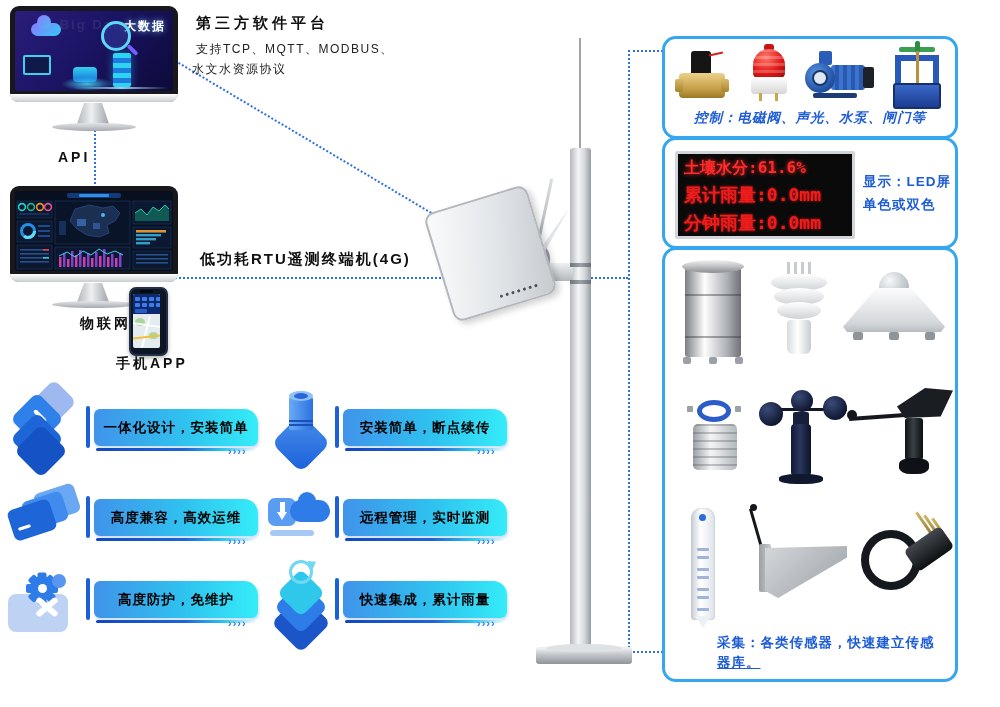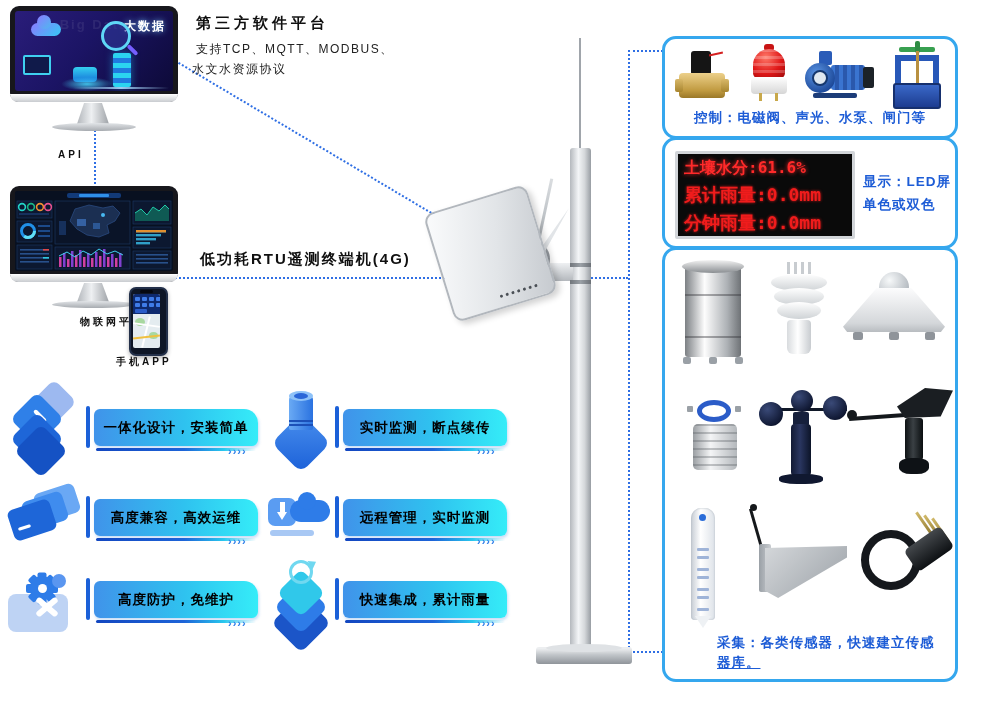--- a/index.html
+++ b/index.html
@@ -56,21 +56,21 @@
   .ph-scr{position:absolute;left:2px;top:5px;width:27px;height:54px;border-radius:2px;overflow:hidden;background:#e4ecf0;}
   .ph-head{position:absolute;left:0;top:0;width:100%;height:20px;background:#0e2a6e;}
   .tile{position:absolute;width:5px;height:4px;background:#3f7ce8;border-radius:1px;}
   .ph-map-g{position:absolute;background:#a8d8a0;border-radius:50%;}
   .ph-road{position:absolute;background:#ffffff;}
   .ph-road.y{background:#f0c040;}
 
   
   .t-title{position:absolute;font-size:15px;font-weight:bold;color:#101010;letter-spacing:4px;z-index:2;}
   .t-sub{position:absolute;font-size:12px;color:#222;letter-spacing:1.5px;z-index:2;}
-  .t-label{position:absolute;font-size:10px;font-weight:bold;color:#101010;letter-spacing:3px;z-index:3;}
+  .t-label{position:absolute;font-size:14px;font-weight:bold;color:#101010;letter-spacing:3px;z-index:3;}
 
   
   .antenna{position:absolute;left:579px;top:38px;width:2px;height:112px;background:#a0a5ab;z-index:2;}
   .pole{position:absolute;left:570px;top:148px;width:21px;height:506px;z-index:2;border-radius:3px 3px 0 0;
      background:linear-gradient(90deg,#b4b8bd,#f3f5f7 40%,#d4d7da 70%,#989da3);}
   .pole-ring{position:absolute;left:570px;width:21px;height:4px;background:linear-gradient(90deg,#70757b,#9aa0a6,#6b7076);z-index:3;}
   .arm{position:absolute;left:505px;top:263px;width:68px;height:18px;z-index:2;
      background:linear-gradient(#eef0f2,#b4b8bd);border-radius:2px;}
   .flange{position:absolute;left:502px;top:256px;width:6px;height:32px;background:#c4c8cc;border:1px solid #9aa0a6;z-index:2;border-radius:2px;}
   .hinge{position:absolute;left:512px;top:240px;width:38px;height:38px;border-radius:50%;z-index:3;
@@ -385,21 +385,21 @@
   <div class="feat" style="left:262px;top:386px;">
     <div class="icon" style="left:8px;top:2px;width:66px;height:82px;">
       <div class="diamond" style="left:10px;top:34px;width:42px;height:42px;background:linear-gradient(135deg,#4a90ee,#1b60d8);border-radius:9px;"></div>
       <div class="abs" style="left:19px;top:8px;width:24px;height:34px;border-radius:4px 4px 2px 2px;background:linear-gradient(90deg,#6aaaf4,#2a72e0);"></div>
       <div class="abs" style="left:19px;top:3px;width:24px;height:10px;border-radius:50%;background:#8ec2f8;"></div>
       <div class="abs" style="left:24px;top:5px;width:14px;height:6px;border-radius:50%;background:#2a66d8;"></div>
       <div class="abs" style="left:19px;top:32px;width:24px;height:2px;background:#1b50b8;"></div>
       <div class="abs" style="left:19px;top:36px;width:24px;height:2px;background:#1b50b8;"></div>
     </div>
     <div class="f-bar" style="left:73px;top:20px;"></div>
-    <div class="f-pill" style="left:81px;top:23px;">实时监测，断点续传</div>
+    <div class="f-pill" style="left:81px;top:23px;">安装简单，断点续传</div>
     <div class="f-under" style="left:83px;top:62px;"></div>
     <div class="f-chev" style="left:215px;top:60px;">››››</div>
   </div>
 
   <div class="feat" style="left:6px;top:476px;">
     <div class="icon" style="left:2px;top:12px;width:76px;height:62px;">
       <div class="card" style="left:28px;top:0;width:42px;height:30px;background:#6aa8f4;"></div>
       <div class="card" style="left:16px;top:8px;width:42px;height:30px;background:#3f8cee;"></div>
       <div class="card" style="left:2px;top:16px;width:44px;height:32px;background:#1e66d8;"></div>
       <div class="abs" style="left:10px;top:38px;width:13px;height:3px;background:#fff;border-radius:2px;transform:rotate(-18deg);"></div>
@@ -453,21 +453,21 @@
       <div class="diamond" style="left:12px;top:18px;width:34px;height:34px;background:#30c8ea;"></div>
       <div class="abs" style="left:17px;top:2px;width:24px;height:24px;border:3px solid #70d8f0;border-radius:50%;box-sizing:border-box;"></div>
       <div class="abs" style="left:36px;top:2px;width:0;height:0;border-left:5px solid transparent;border-right:5px solid transparent;border-bottom:7px solid #70d8f0;transform:rotate(60deg);"></div>
     </div>
     <div class="f-bar" style="left:73px;top:20px;"></div>
     <div class="f-pill" style="left:81px;top:23px;">快速集成，累计雨量</div>
     <div class="f-under" style="left:83px;top:62px;"></div>
     <div class="f-chev" style="left:215px;top:60px;">››››</div>
   </div>
 
-  <div class="pbox" style="left:662px;top:36px;width:290px;height:97px;">
+  <div class="pbox" style="left:662px;top:36px;width:290px;height:97px;font-style:italic;">
     <div class="dev" style="left:14px;top:12px;width:46px;height:50px;">
       <div class="sv-coil"></div>
         <div class="sv-wire"></div>
         <div class="sv-body"></div>
       <div class="sv-nub" style="left:-4px;"></div>
         <div class="sv-nub" style="left:42px;"></div>
     </div>
     <div class="dev" style="left:84px;top:8px;width:40px;height:56px;">
       <div class="al-cap"></div>
         <div class="al-dome"></div>

